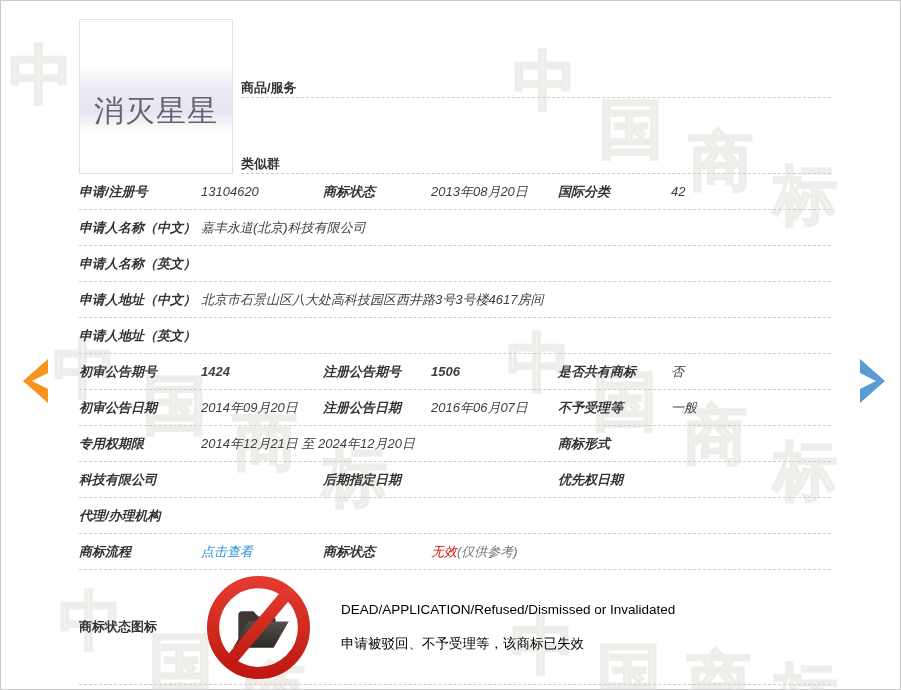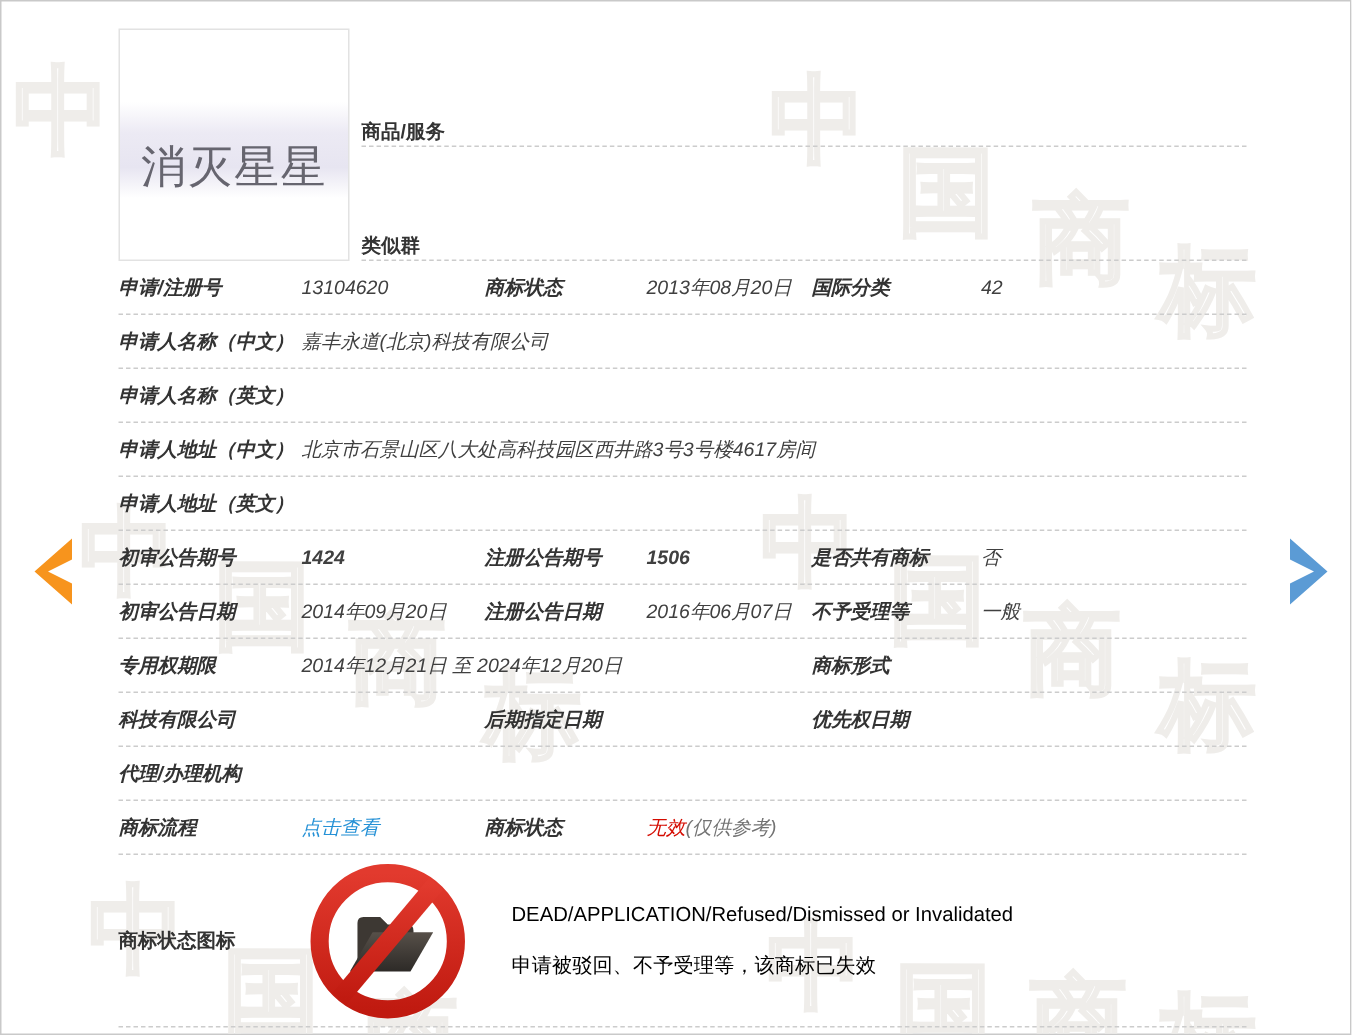--- a/index.html
+++ b/index.html
@@ -31,21 +31,21 @@
   .top-cell.first{height:79px;}
   .top-cell.second{height:75px;}
   
   .row{display:flex;align-items:center;height:36px;border-bottom:1px dashed #ccc;box-sizing:border-box;font-style:italic;}
   .lbl{font-weight:bold;color:#333;font-size:13px;white-space:nowrap;}
   .val{color:#404040;font-size:13px;white-space:nowrap;}
   .c1l{width:122px;flex:none;}
   .c1v{width:122px;flex:none;}
   .c2l{width:108px;flex:none;}
   .c2v{width:110px;flex:none;}
-  .c3l{width:113px;flex:none;}
+  .c3l{width:113px;flex:none;margin-left:17px;}
   .c3v{flex:1;}
   .span-rest{flex:1;}
   .span-mid{width:340px;flex:none;}
   .bold{font-weight:bold;}
   .link{color:#2591d6;cursor:pointer;}
   .red-dark{color:#d40b00;}
   .red{color:#737373;}
   
   .row-status{display:flex;align-items:center;height:115px;border-bottom:1px dashed #ccc;box-sizing:border-box;}
   .status-icon-wrap{width:105px;height:105px;flex:none;margin-left:5px;}

